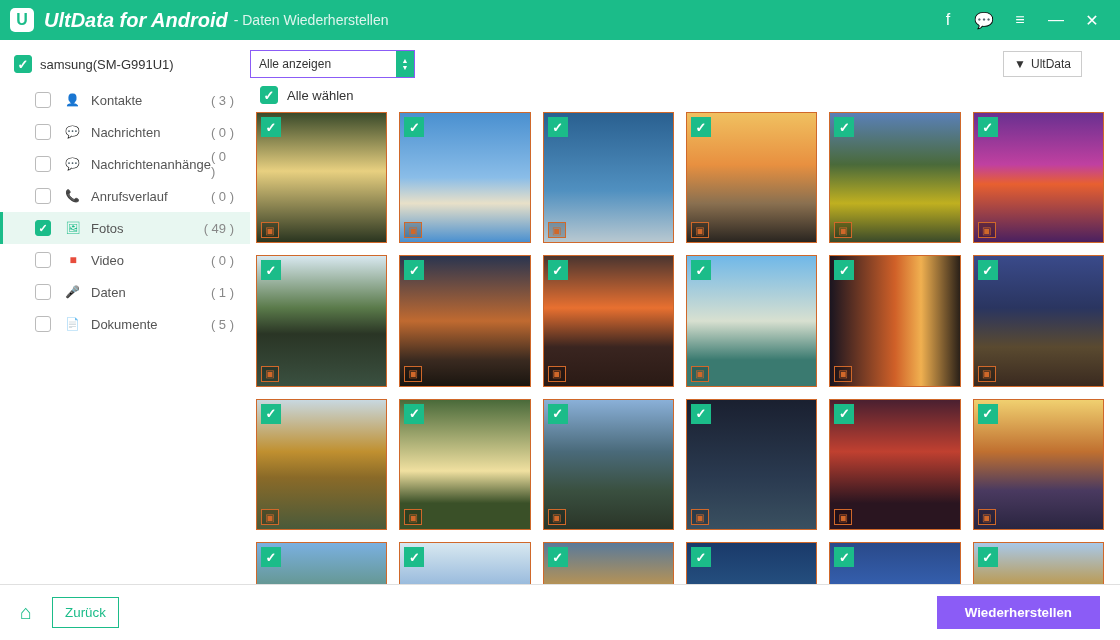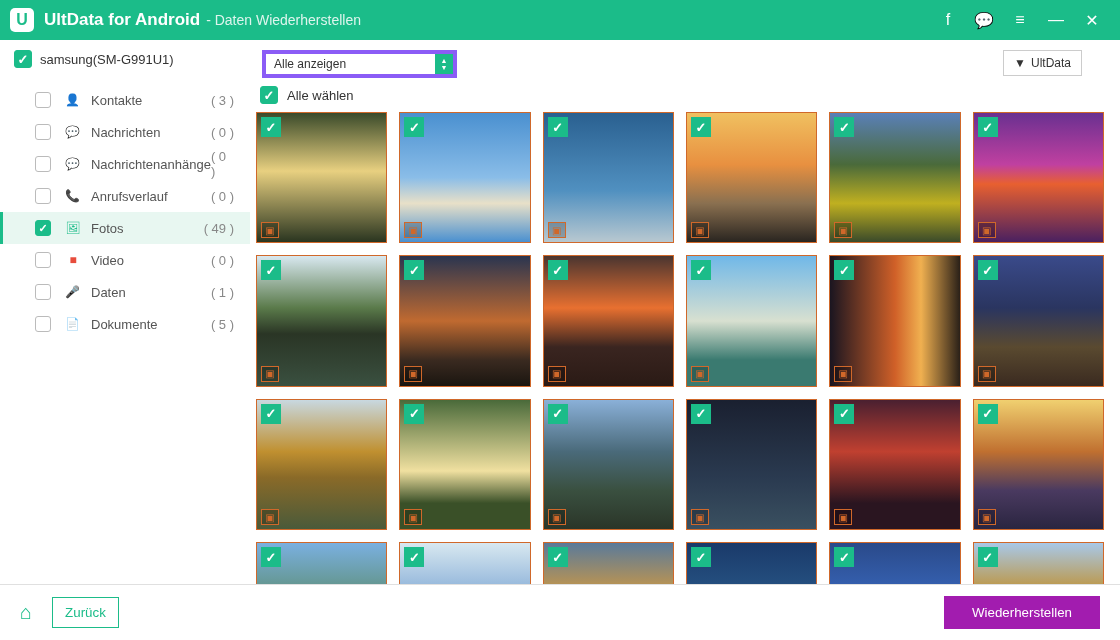--- a/index.html
+++ b/index.html
@@ -1,28 +1,28 @@
 <!DOCTYPE html>
 <html><head>
 <meta charset="utf-8">
 <style>
 * { box-sizing: border-box; margin: 0; padding: 0; }
 body { font-family: -apple-system, "Segoe UI", Arial, sans-serif; font-size: 13px; color: #333; background: #fff; width: 1120px; height: 640px; overflow: hidden; display: flex; flex-direction: column; }
 .titlebar { background: #1bbc89; color: #fff; height: 40px; display: flex; align-items: center; padding: 0 10px; }
 .titlebar .logo { width: 24px; height: 24px; background: #fff; border-radius: 5px; display: flex; align-items: center; justify-content: center; color: #1bbc89; font-weight: bold; font-size: 16px; margin-right: 10px; }
-.titlebar .title { font-size: 17px; font-weight: 600; }
+.titlebar .title { font-size: 20px; font-weight: 600; font-style: italic; }
 .titlebar .subtitle { font-size: 14px; margin-left: 6px; opacity: 0.85; }
 .titlebar .spacer { flex: 1; }
 .titlebar .winbtn { width: 36px; height: 40px; display: flex; align-items: center; justify-content: center; color: #fff; font-size: 16px; cursor: pointer; }
-.topbar { display: flex; padding: 10px 14px 0 14px; align-items: flex-start; gap: 12px; }
+.topbar { display: flex; padding: 10px 14px 0 14px; align-items: center; }
 .device { display: flex; align-items: center; gap: 8px; width: 236px; }
 .checkbox { width: 18px; height: 18px; border: 1px solid #bbb; border-radius: 3px; display: inline-flex; align-items: center; justify-content: center; background: #fff; }
 .checkbox.checked { background: #1bbc89; border-color: #1bbc89; color: #fff; }
 .checkbox.checked::after { content: "✓"; font-size: 13px; font-weight: bold; }
-.select { width: 195px; height: 28px; border: 4px solid #8b5cf6; display: flex; align-items: center; padding: 0 8px; position: relative; background: #fff; font-size: 12px; }
+.select { width: 165px; height: 28px; border: 1px solid #8b5cf6; display: flex; align-items: center; padding: 0 8px; position: relative; background: #fff; font-size: 12px; }
 .select .arrows { position: absolute; right: 0; top: 0; bottom: 0; width: 18px; background: #1bbc89; display: flex; flex-direction: column; align-items: center; justify-content: center; color: #fff; font-size: 7px; line-height: 7px; }
 .filterbtn { margin-left: auto; margin-right: 24px; border: 1px solid #ccc; padding: 5px 10px; display: flex; align-items: center; gap: 5px; cursor: pointer; font-size: 12px; background:#fff; }
 .body { flex: 1; display: flex; min-height: 0; }
 .sidebar { width: 250px; padding-top: 6px; }
 .side-item { display: flex; align-items: center; height: 32px; padding: 0 16px 0 32px; cursor: pointer; border-left: 3px solid transparent; color:#555; }
 .side-item.active { background: #e8f7f1; border-left-color: #1bbc89; }
 .side-item .cb { width: 16px; height: 16px; border: 1px solid #bbb; border-radius: 3px; margin-right: 14px; display:inline-flex;align-items:center;justify-content:center; }
 .side-item.active .cb { background: #1bbc89; border-color: #1bbc89; }
 .side-item.active .cb::after { content:"✓"; color:#fff; font-size:11px; font-weight:bold; }
 .side-item .icn { width: 16px; display:inline-block; margin-right: 10px; text-align:center; font-size:12px; }
@@ -33,21 +33,21 @@
 .grid-wrap { flex:1; overflow-y: auto; padding-right: 10px; }
 .grid { display: grid; grid-template-columns: repeat(6, 1fr); gap: 12px; padding-bottom: 20px; }
 .thumb { position: relative; aspect-ratio: 1/1; border: 1px solid #d0682a; background: #223; overflow:hidden; }
 .thumb .sky { position:absolute; inset:0; }
 .thumb .chk { position: absolute; top: 4px; left: 4px; width: 20px; height: 20px; background: #1bbc89; color: #fff; display:flex;align-items:center;justify-content:center; font-size:13px; font-weight:bold; }
 .thumb .badge { position: absolute; bottom: 4px; left: 4px; width: 18px; height: 16px; border: 1px solid #d0682a; display:flex;align-items:center;justify-content:center; font-size:10px; color:#d0682a; background: rgba(0,0,0,0.2); }
 .footer { height: 56px; border-top: 1px solid #e0e0e0; display: flex; align-items: center; padding: 0 20px; gap: 20px; }
 .footer .home { color: #1bbc89; font-size: 20px; cursor:pointer; }
 .footer .back { border: 1px solid #1bbc89; color: #1bbc89; padding: 7px 12px; cursor:pointer; background:#fff; }
 .footer .spacer { flex: 1; }
-.footer .recover { background: #a21caf; color: #fff; padding: 9px 28px; cursor:pointer; border: none; }
+.footer .recover { background: #8b5cf6; color: #fff; padding: 9px 28px; cursor:pointer; border: none; font-weight: bold; }
 .grid-wrap::-webkit-scrollbar{width:10px}.grid-wrap::-webkit-scrollbar-thumb{background:#ccc;border-radius:5px}
 </style>
 </head>
 <body>
 
 <div class="titlebar">
   <div class="logo">U</div>
   <span class="title">UltData for Android</span>
   <span class="subtitle">- Daten Wiederherstellen</span>
   <div class="spacer"></div>

